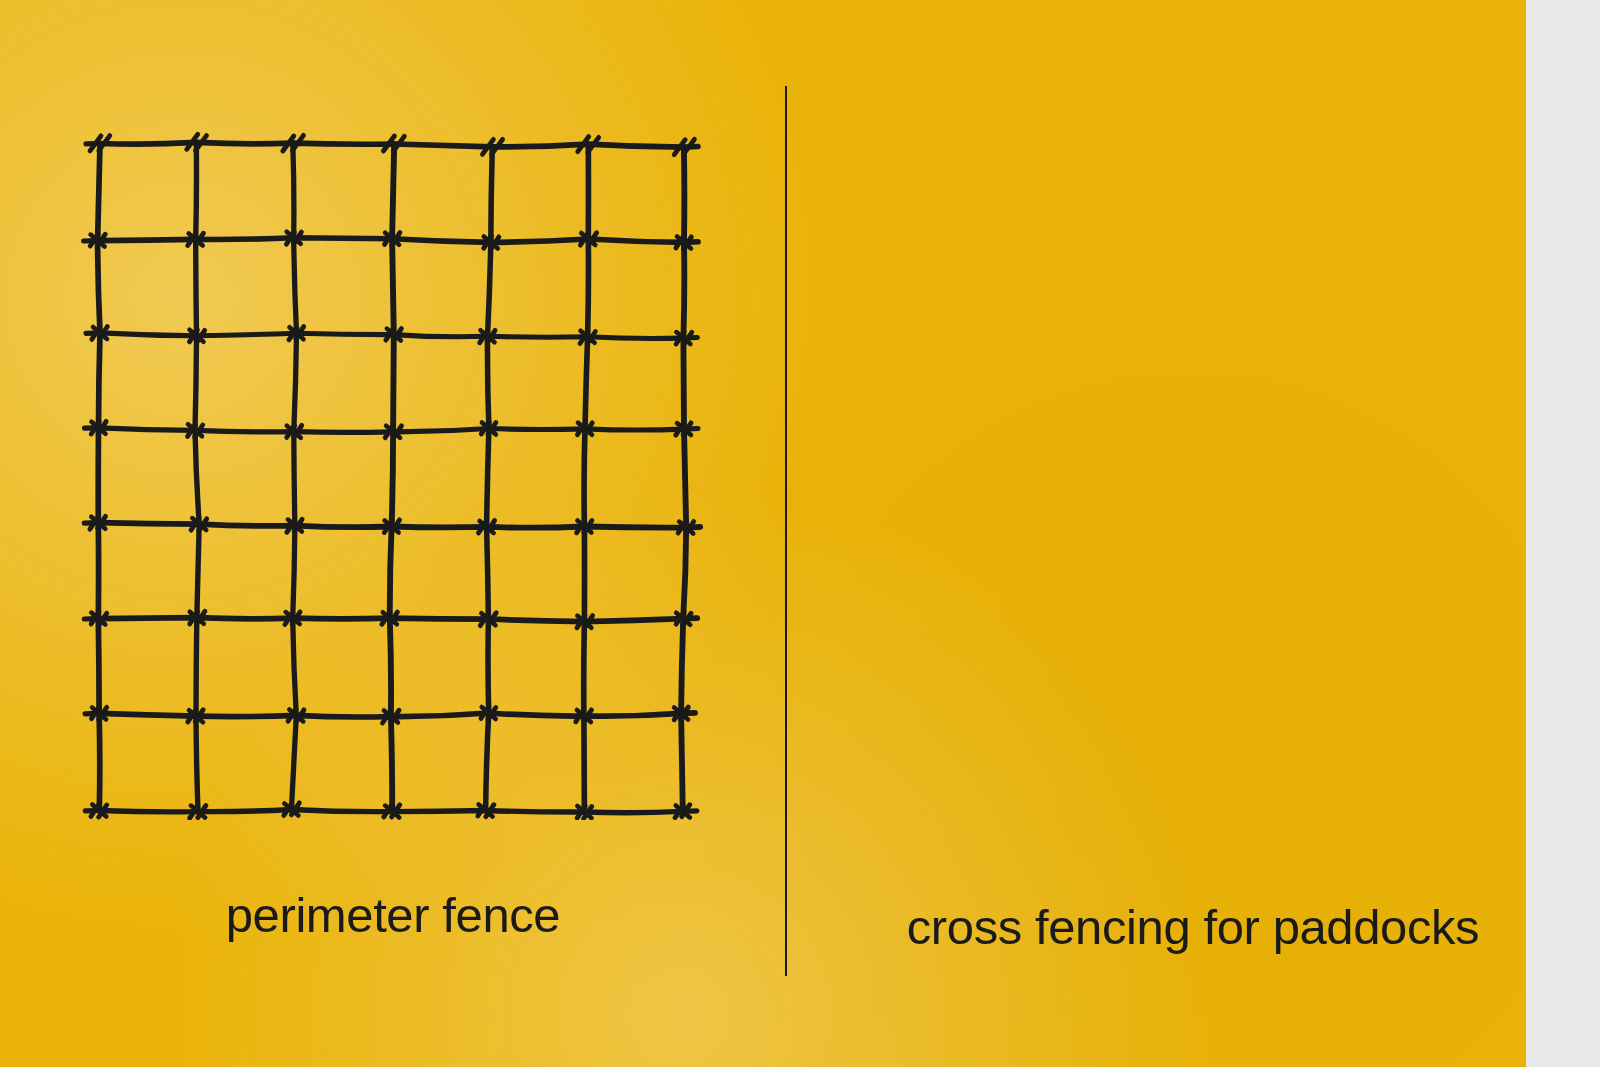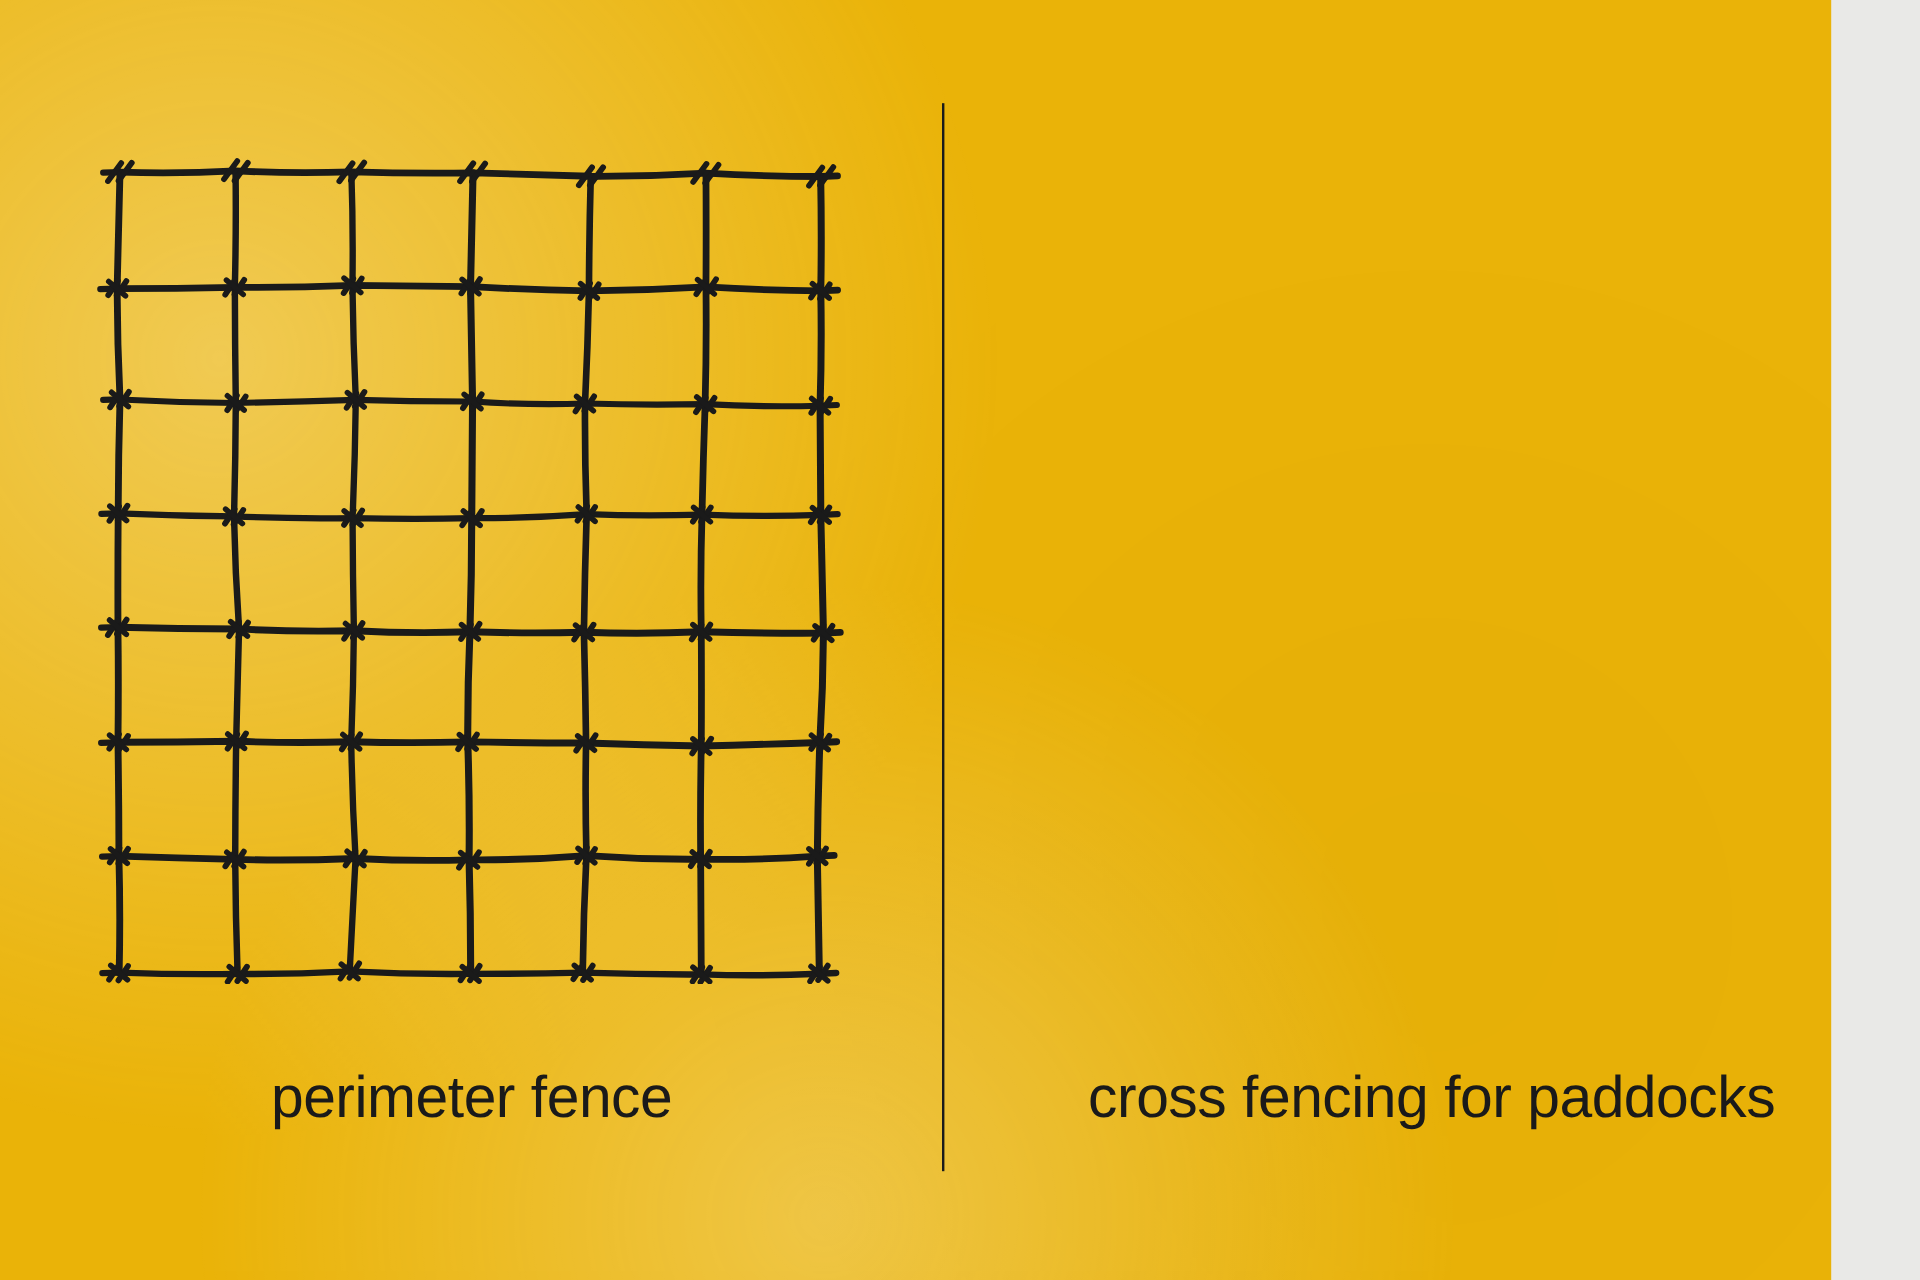--- a/index.html
+++ b/index.html
@@ -57,21 +57,21 @@
     width: 100%;
     text-align: center;
     font-size: 49px;
     line-height: 60px;
     color: #1a1a1a;
     font-family: "Liberation Sans", sans-serif;
     letter-spacing: -0.4px;
     white-space: nowrap;
   }
   #left-caption  { left: 0; }
-  #right-caption { left: 0; }
+  #right-caption { left: 0; margin-top: 12px; }
 </style>
 </head>
 <body>
 
 <div id="stage">
 
   <div id="paper-grain"></div>
 
   <div class="panel" id="left-panel">
 

